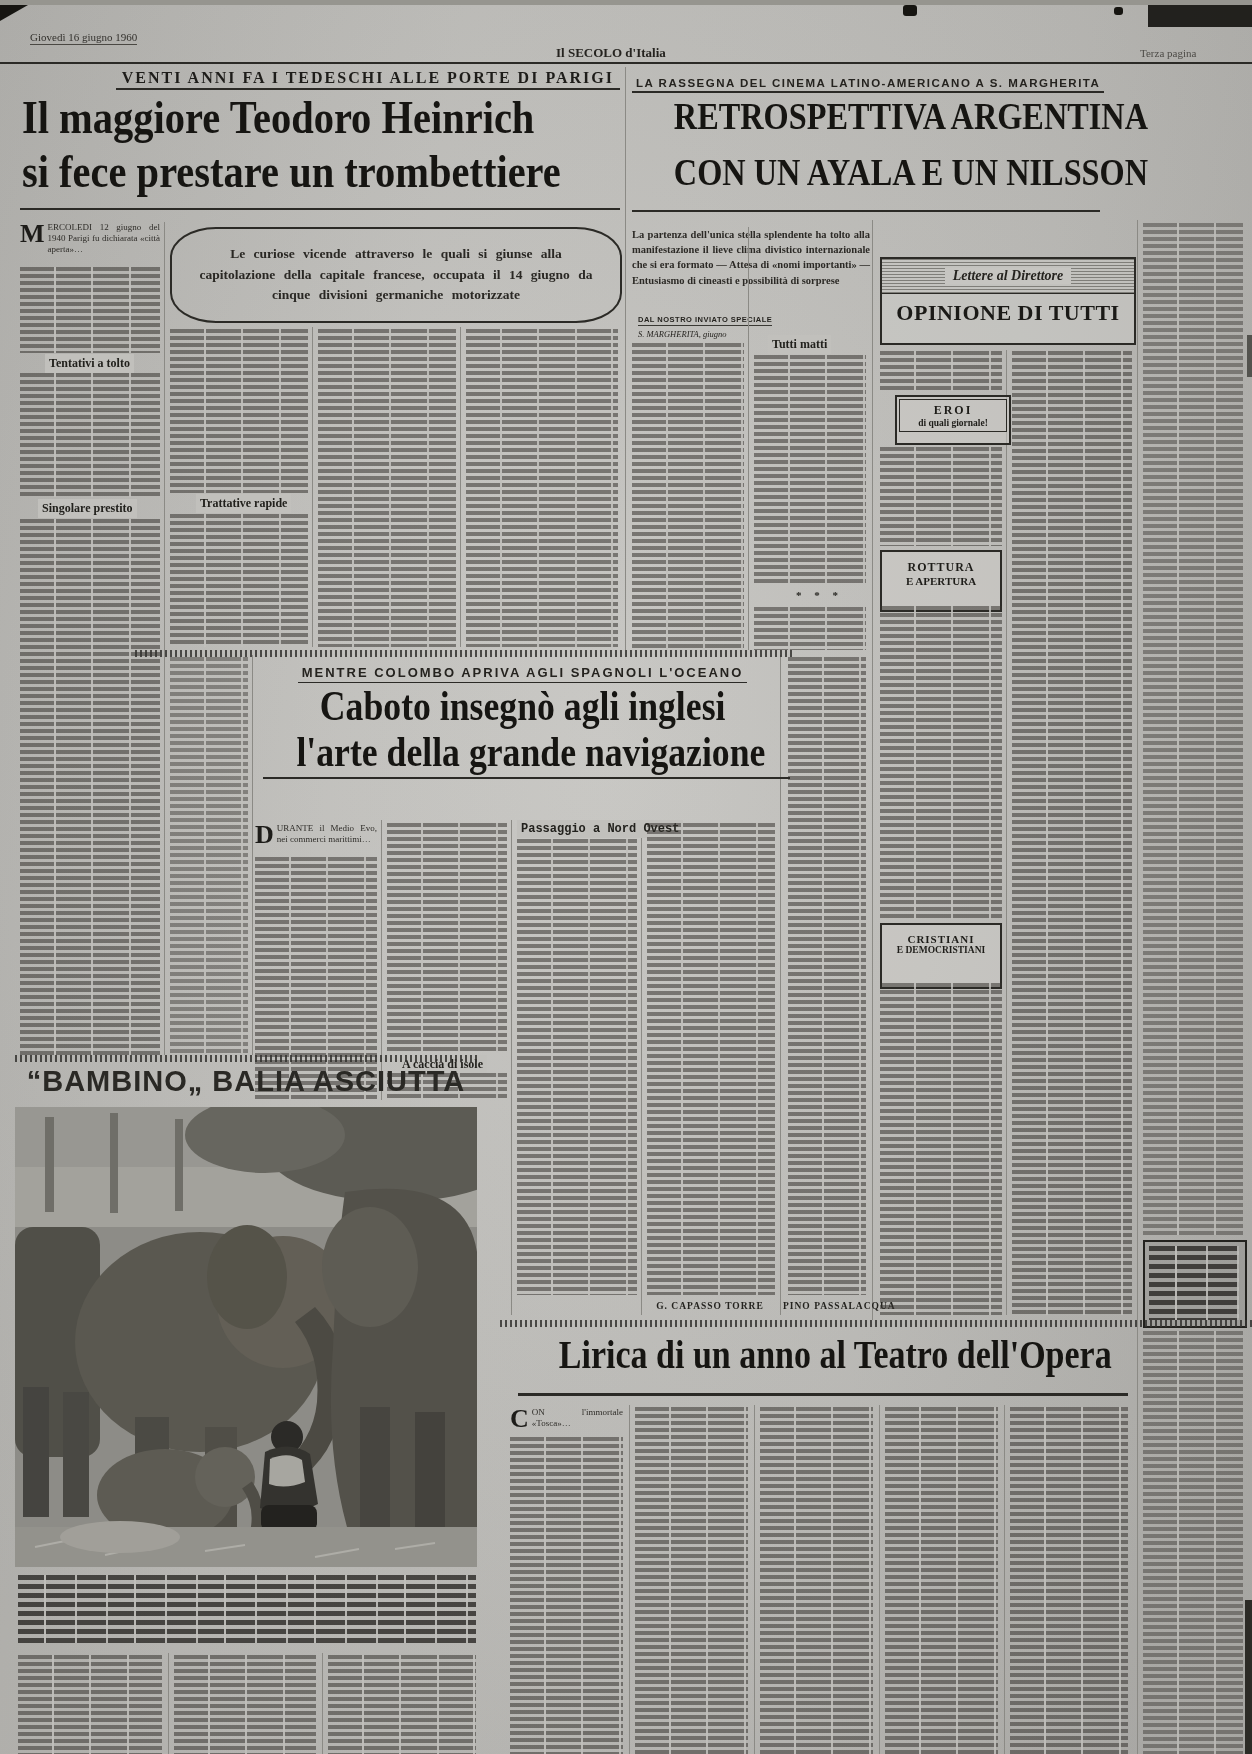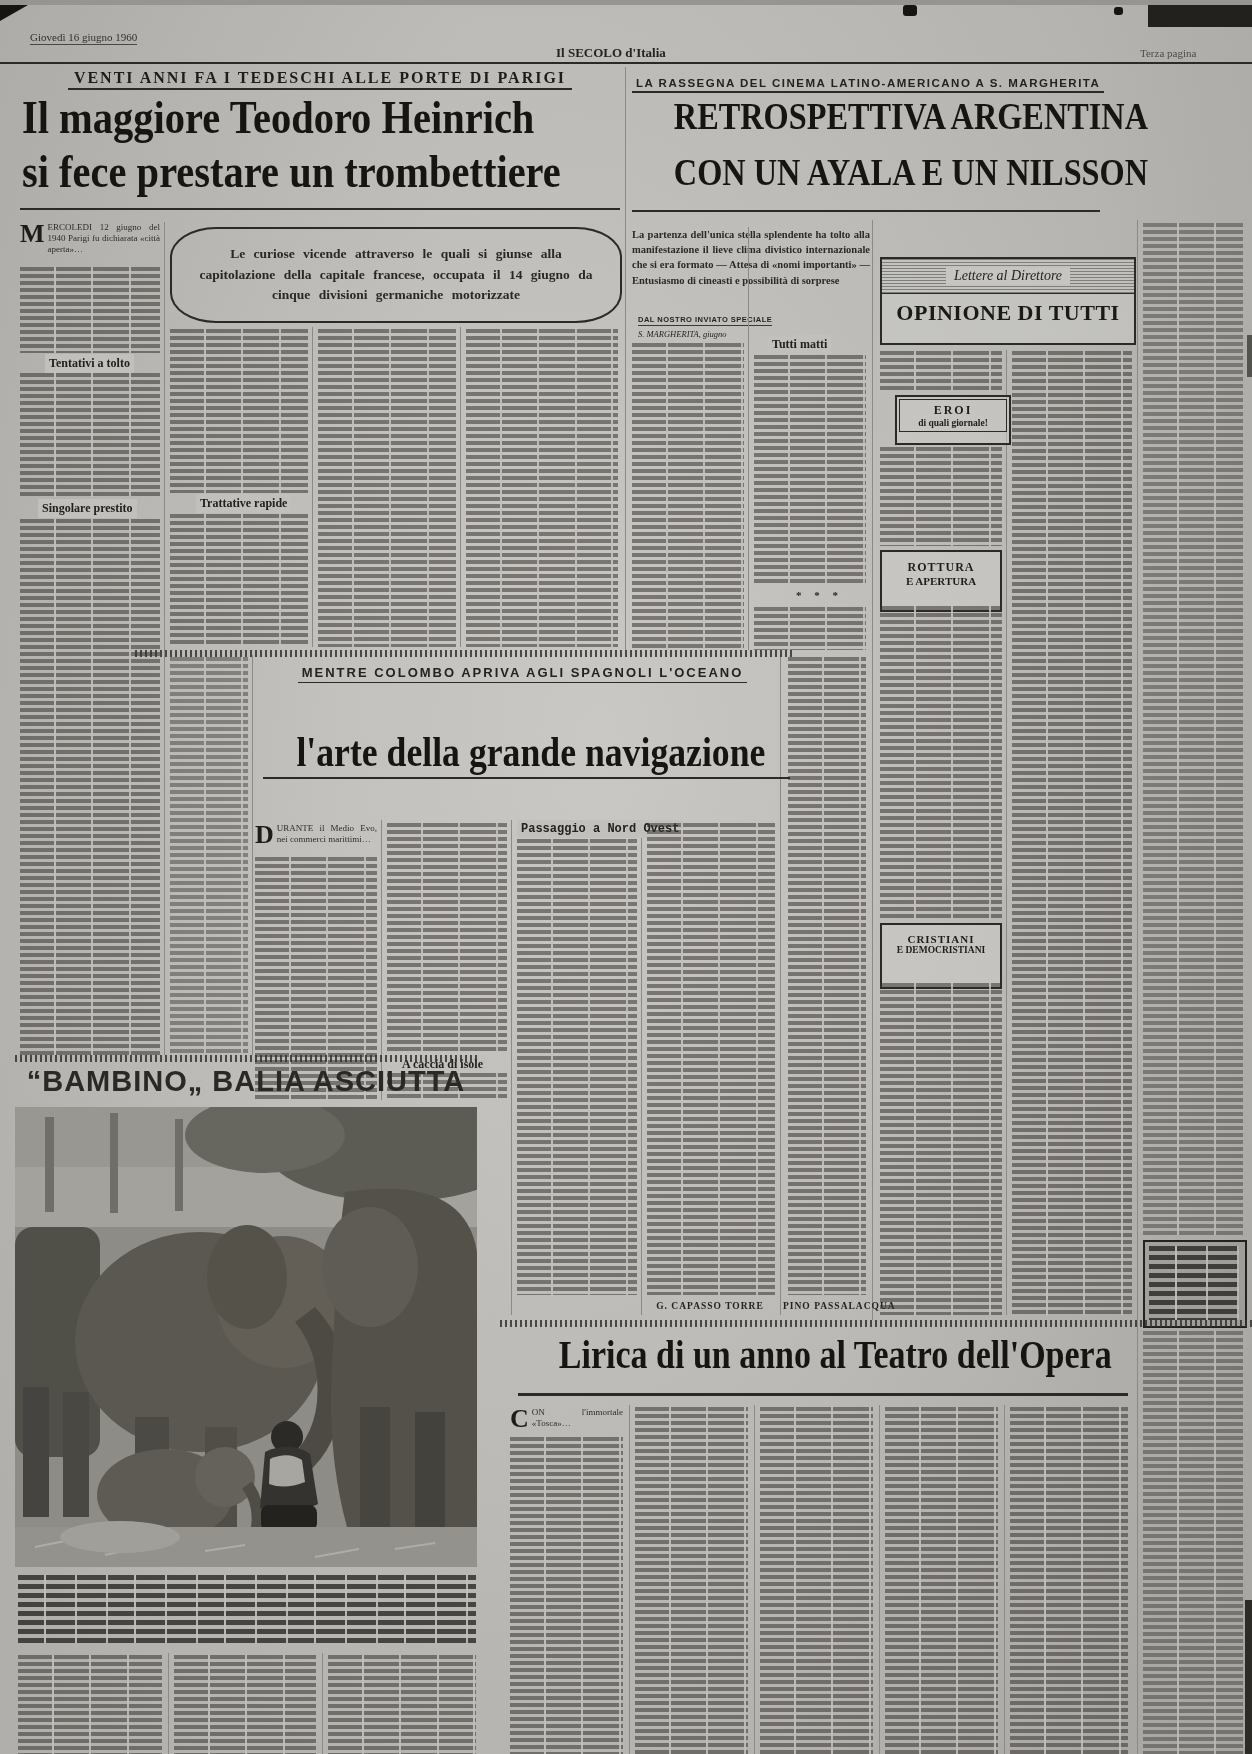--- a/index.html
+++ b/index.html
@@ -54,21 +54,21 @@
 
   <div class="abs smalltext" style="left:30px;top:26px;border-bottom:1px solid #4a4843;padding-bottom:1px;">Giovedì 16 giugno 1960</div>
   <div class="abs" style="left:556px;top:40px;font-size:13px;font-weight:bold;">Il SECOLO d'Italia</div>
   <div class="abs smalltext" style="left:1140px;top:42px;opacity:.8;">Terza pagina</div>
   <div class="rule" style="left:0;top:57px;width:1252px;height:2px;"></div>
 
   <div class="vline" style="left:625px;top:62px;height:583px;"></div>
   <div class="vline" style="left:872px;top:215px;height:1100px;"></div>
   <div class="vline" style="left:1137px;top:215px;height:1539px;"></div>
 
-  <div class="abs" style="left:20px;top:64px;width:600px;text-align:center;">
+  <div class="abs" style="left:20px;top:64px;width:600px;text-align:right;">
     <span class="kicker" style="font-size:16px;border-bottom:2px solid #2b2a26;padding:0 6px 2px;">VENTI ANNI FA I TEDESCHI ALLE PORTE DI PARIGI</span>
   </div>
   <div class="abs headline" style="left:22px;top:90px;font-size:46px;">
     <span class="cond">Il maggiore Teodoro Heinrich</span>
   </div>
   <div class="abs headline" style="left:22px;top:144px;font-size:46px;">
     <span class="cond">si fece prestare un trombettiere</span>
   </div>
   <div class="rule" style="left:20px;top:203px;width:600px;height:2px;"></div>
 
@@ -121,20 +121,23 @@
   <div class="star-sep" style="left:796px;top:584px;">* * *</div>
   <div class="greek" style="left:754px;top:602px;width:112px;height:43px;"></div>
 
   <div class="vline" style="left:780px;top:650px;height:660px;"></div>
   <div class="greek" style="left:788px;top:652px;width:78px;height:638px;"></div>
   <div class="byline" style="left:783px;top:1296px;width:84px;">PINO PASSALACQUA</div>
 
   <div class="dotband" style="left:135px;top:645px;width:657px;"></div>
   <div class="abs" style="left:255px;top:658px;width:535px;text-align:center;">
     <span style="font-family:'Liberation Sans',sans-serif;font-weight:bold;font-size:13px;letter-spacing:2px;border-bottom:1.5px solid #2b2a26;padding:0 4px 2px;white-space:nowrap;">MENTRE COLOMBO APRIVA AGLI SPAGNOLI L'OCEANO</span>
+  </div>
+  <div class="abs headline" style="left:255px;top:680px;width:535px;text-align:center;font-size:42px;">
+    <span class="cond-c">Caboto insegnò agli inglesi</span>
   </div>
   <div class="abs headline" style="left:255px;top:726px;width:535px;text-align:center;font-size:42px;">
     <span class="cond-c">l'arte della grande navigazione</span>
   </div>
   <div class="rule" style="left:263px;top:772px;width:527px;height:2px;"></div>
 
   <div class="vline" style="left:381px;top:815px;height:280px;"></div>
   <div class="vline" style="left:511px;top:815px;height:495px;"></div>
   <div class="vline" style="left:641px;top:815px;height:495px;"></div>
 
@@ -206,21 +209,21 @@
   <div class="greek bold" style="left:18px;top:1570px;width:458px;height:68px;"></div>
 
   <div class="vline" style="left:168px;top:1648px;height:106px;"></div>
   <div class="vline" style="left:322px;top:1648px;height:106px;"></div>
   <div class="greek" style="left:18px;top:1650px;width:144px;height:100px;"></div>
   <div class="greek" style="left:174px;top:1650px;width:142px;height:100px;"></div>
   <div class="greek" style="left:328px;top:1650px;width:148px;height:100px;"></div>
 
   <div class="abs" style="left:880px;top:252px;width:252px;height:84px;border:2px solid #2b2a26;background:rgba(206,205,201,.5);">
     <div class="hatch" style="height:34px;display:flex;align-items:center;justify-content:center;">
-      <span style="font-style:italic;font-weight:normal;font-size:14px;background:#c6c5c1;padding:0 8px;">Lettere al Direttore</span>
+      <span style="font-style:italic;font-weight:bold;font-size:14px;background:#c6c5c1;padding:0 8px;">Lettere al Direttore</span>
     </div>
     <div style="border-top:1.5px solid #2b2a26;text-align:center;padding-top:6px;font-weight:bold;font-size:22px;letter-spacing:.5px;color:#1b1a17;">OPINIONE DI TUTTI</div>
   </div>
 
   <div class="vline" style="left:1006px;top:345px;height:965px;"></div>
 
   <div class="boxed" style="left:895px;top:390px;width:112px;height:46px;">
     <div class="inner">
       <div style="font-size:12px;letter-spacing:2px;">EROI</div>
       <div style="font-size:9.5px;">di quali giornale!</div>

